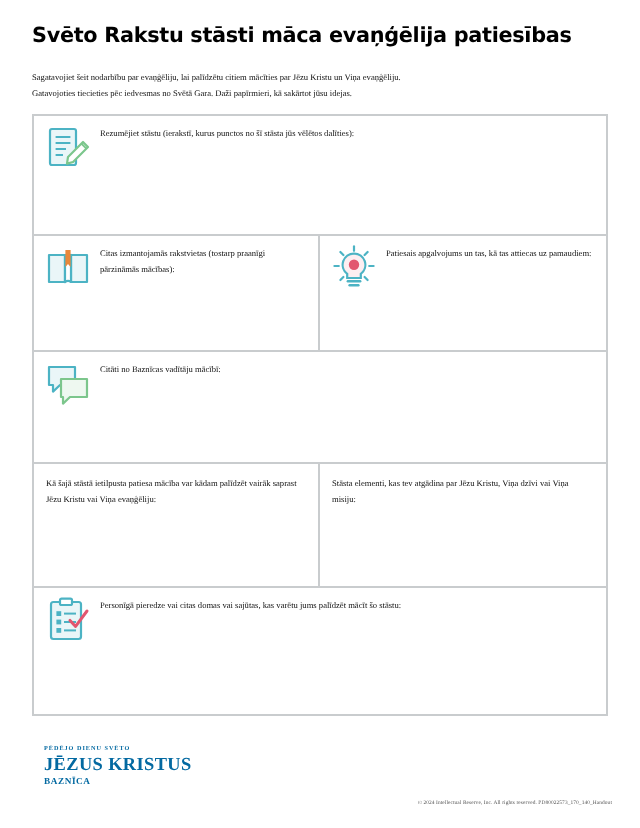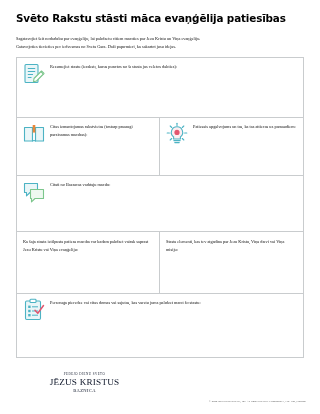--- a/index.html
+++ b/index.html
@@ -111,22 +111,22 @@
   }
 
   .cell-half .cell-prompt { padding-top: 1px; }
 
   
   .logo {
     position: absolute;
     left: 22px;
     top: 373px;
     width: 125px;
-    text-align: center;
-    color: #0f172a;
+    color: #0369a1;
+    font-weight: bold;
   }
   .logo-top {
     font-family: "Liberation Serif", serif;
     font-size: 3.1px;
     letter-spacing: 0.5px;
     text-transform: uppercase;
     line-height: 1;
     margin-bottom: 1.5px;
   }
   .logo-main {

